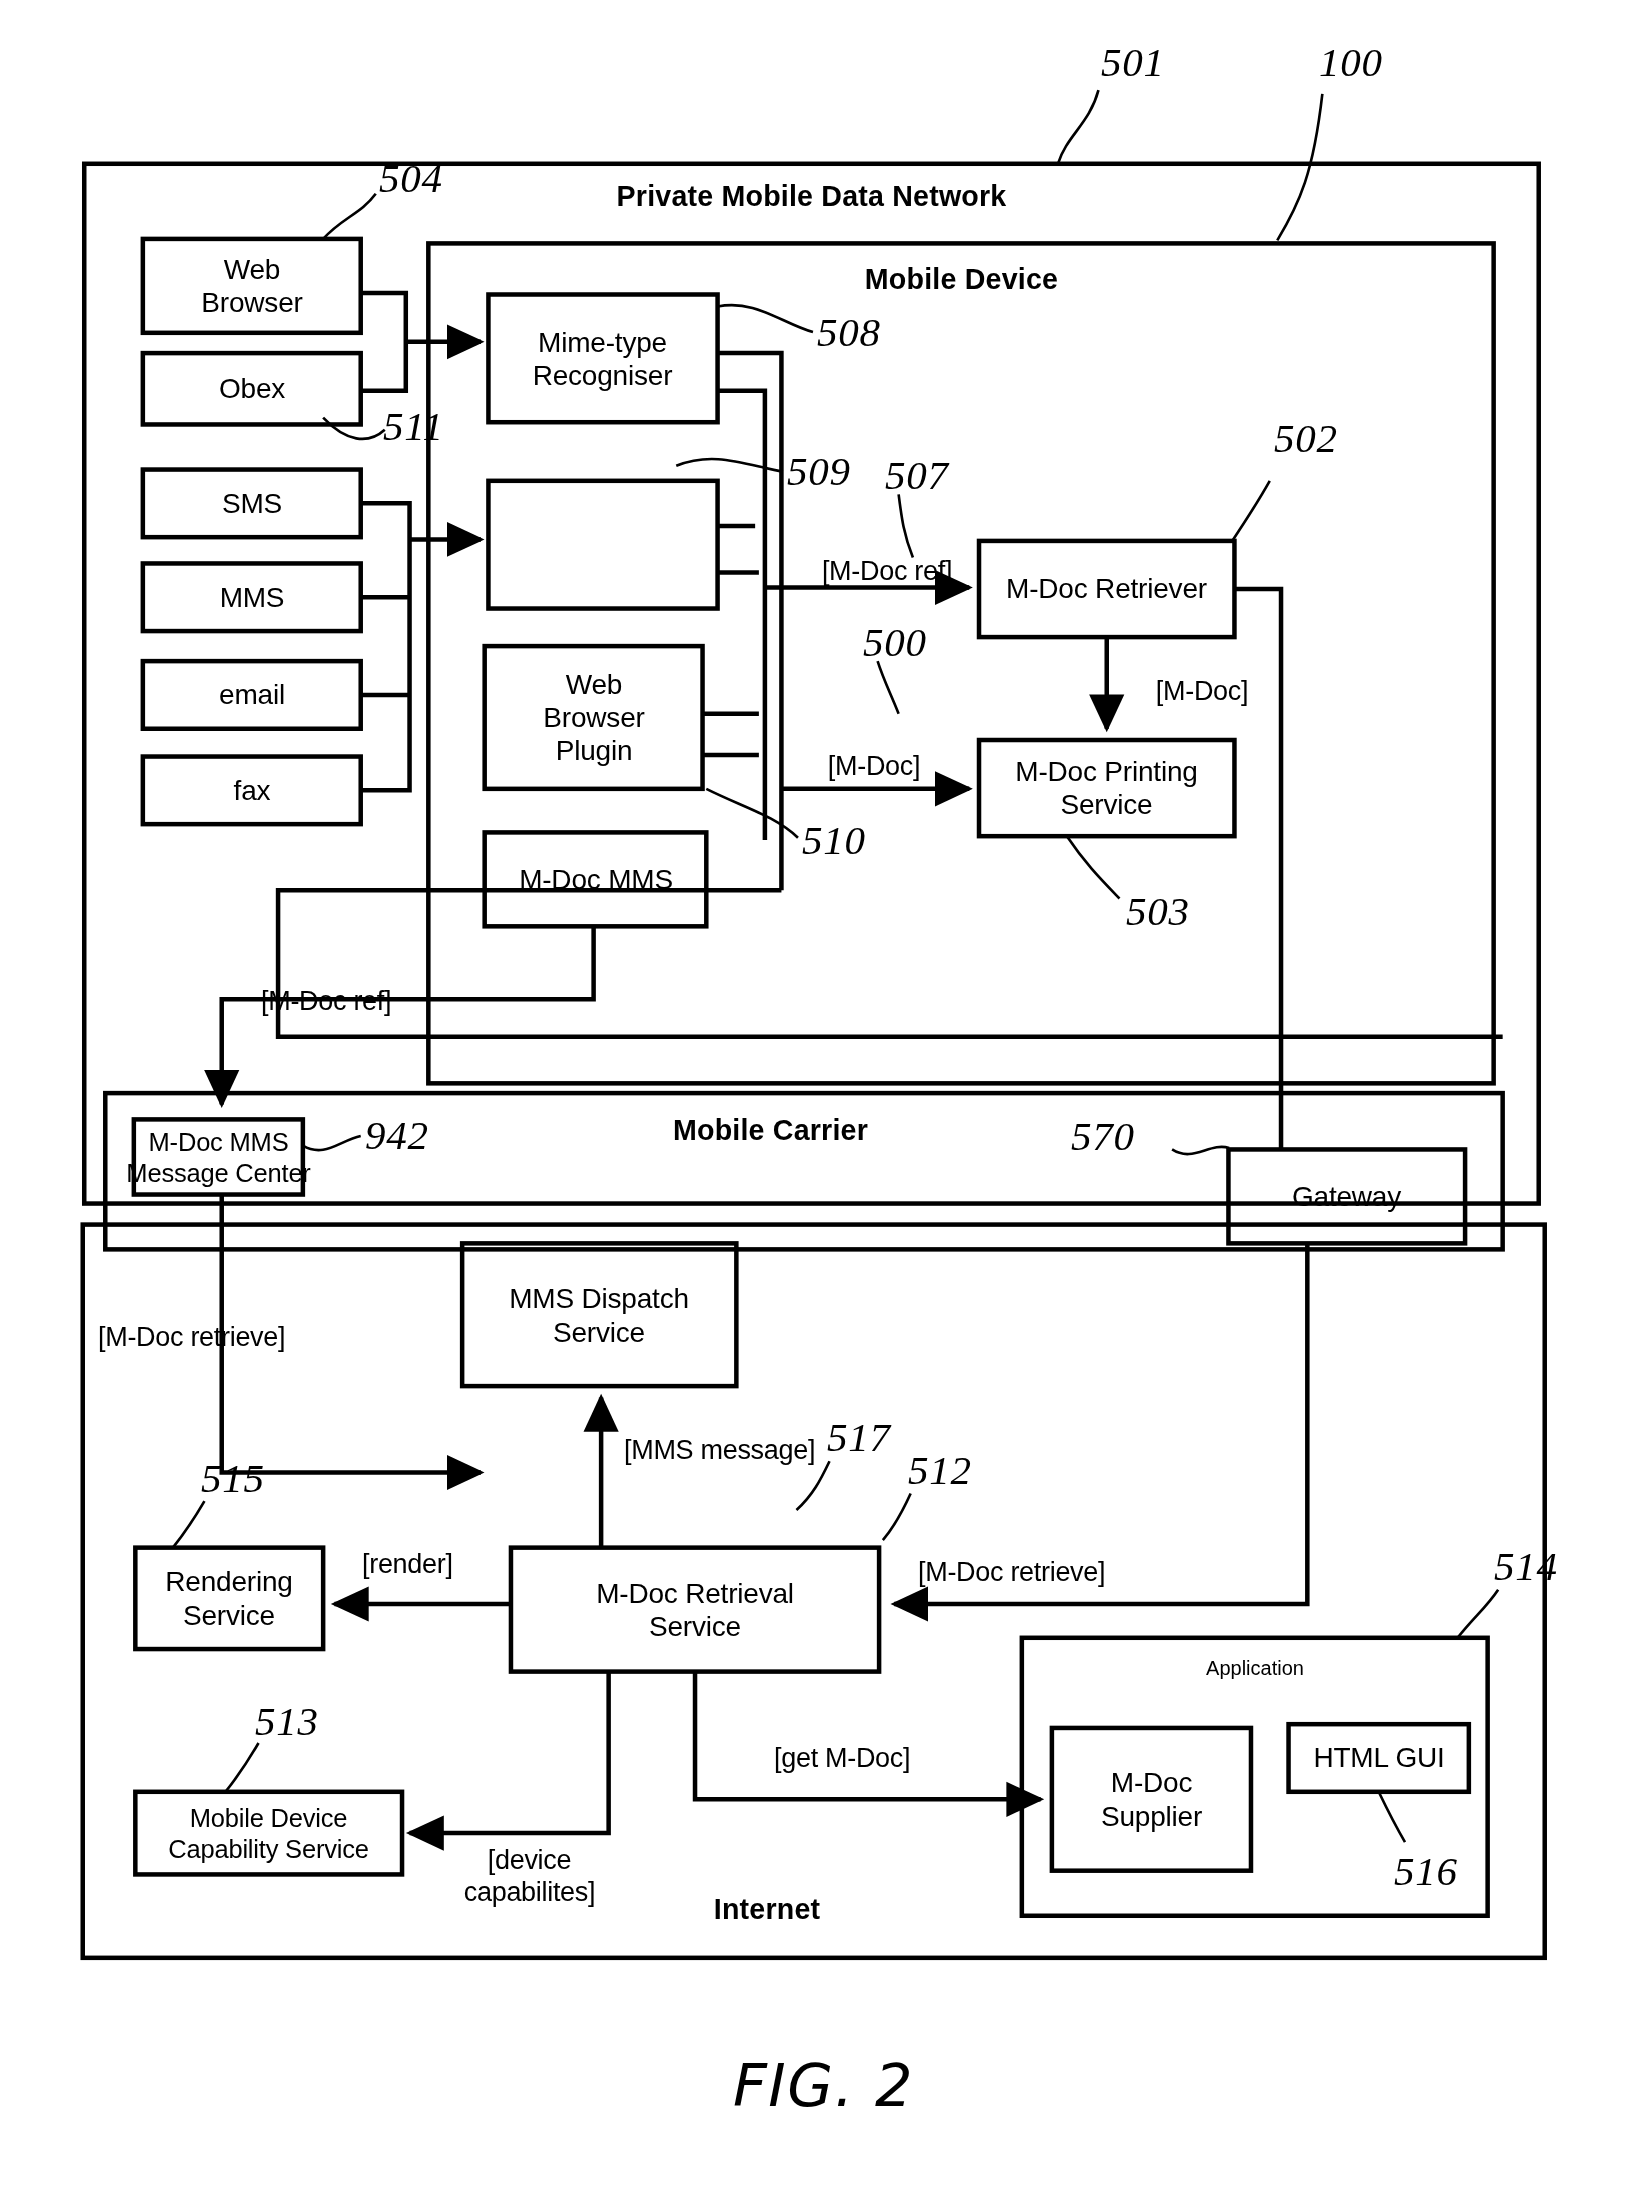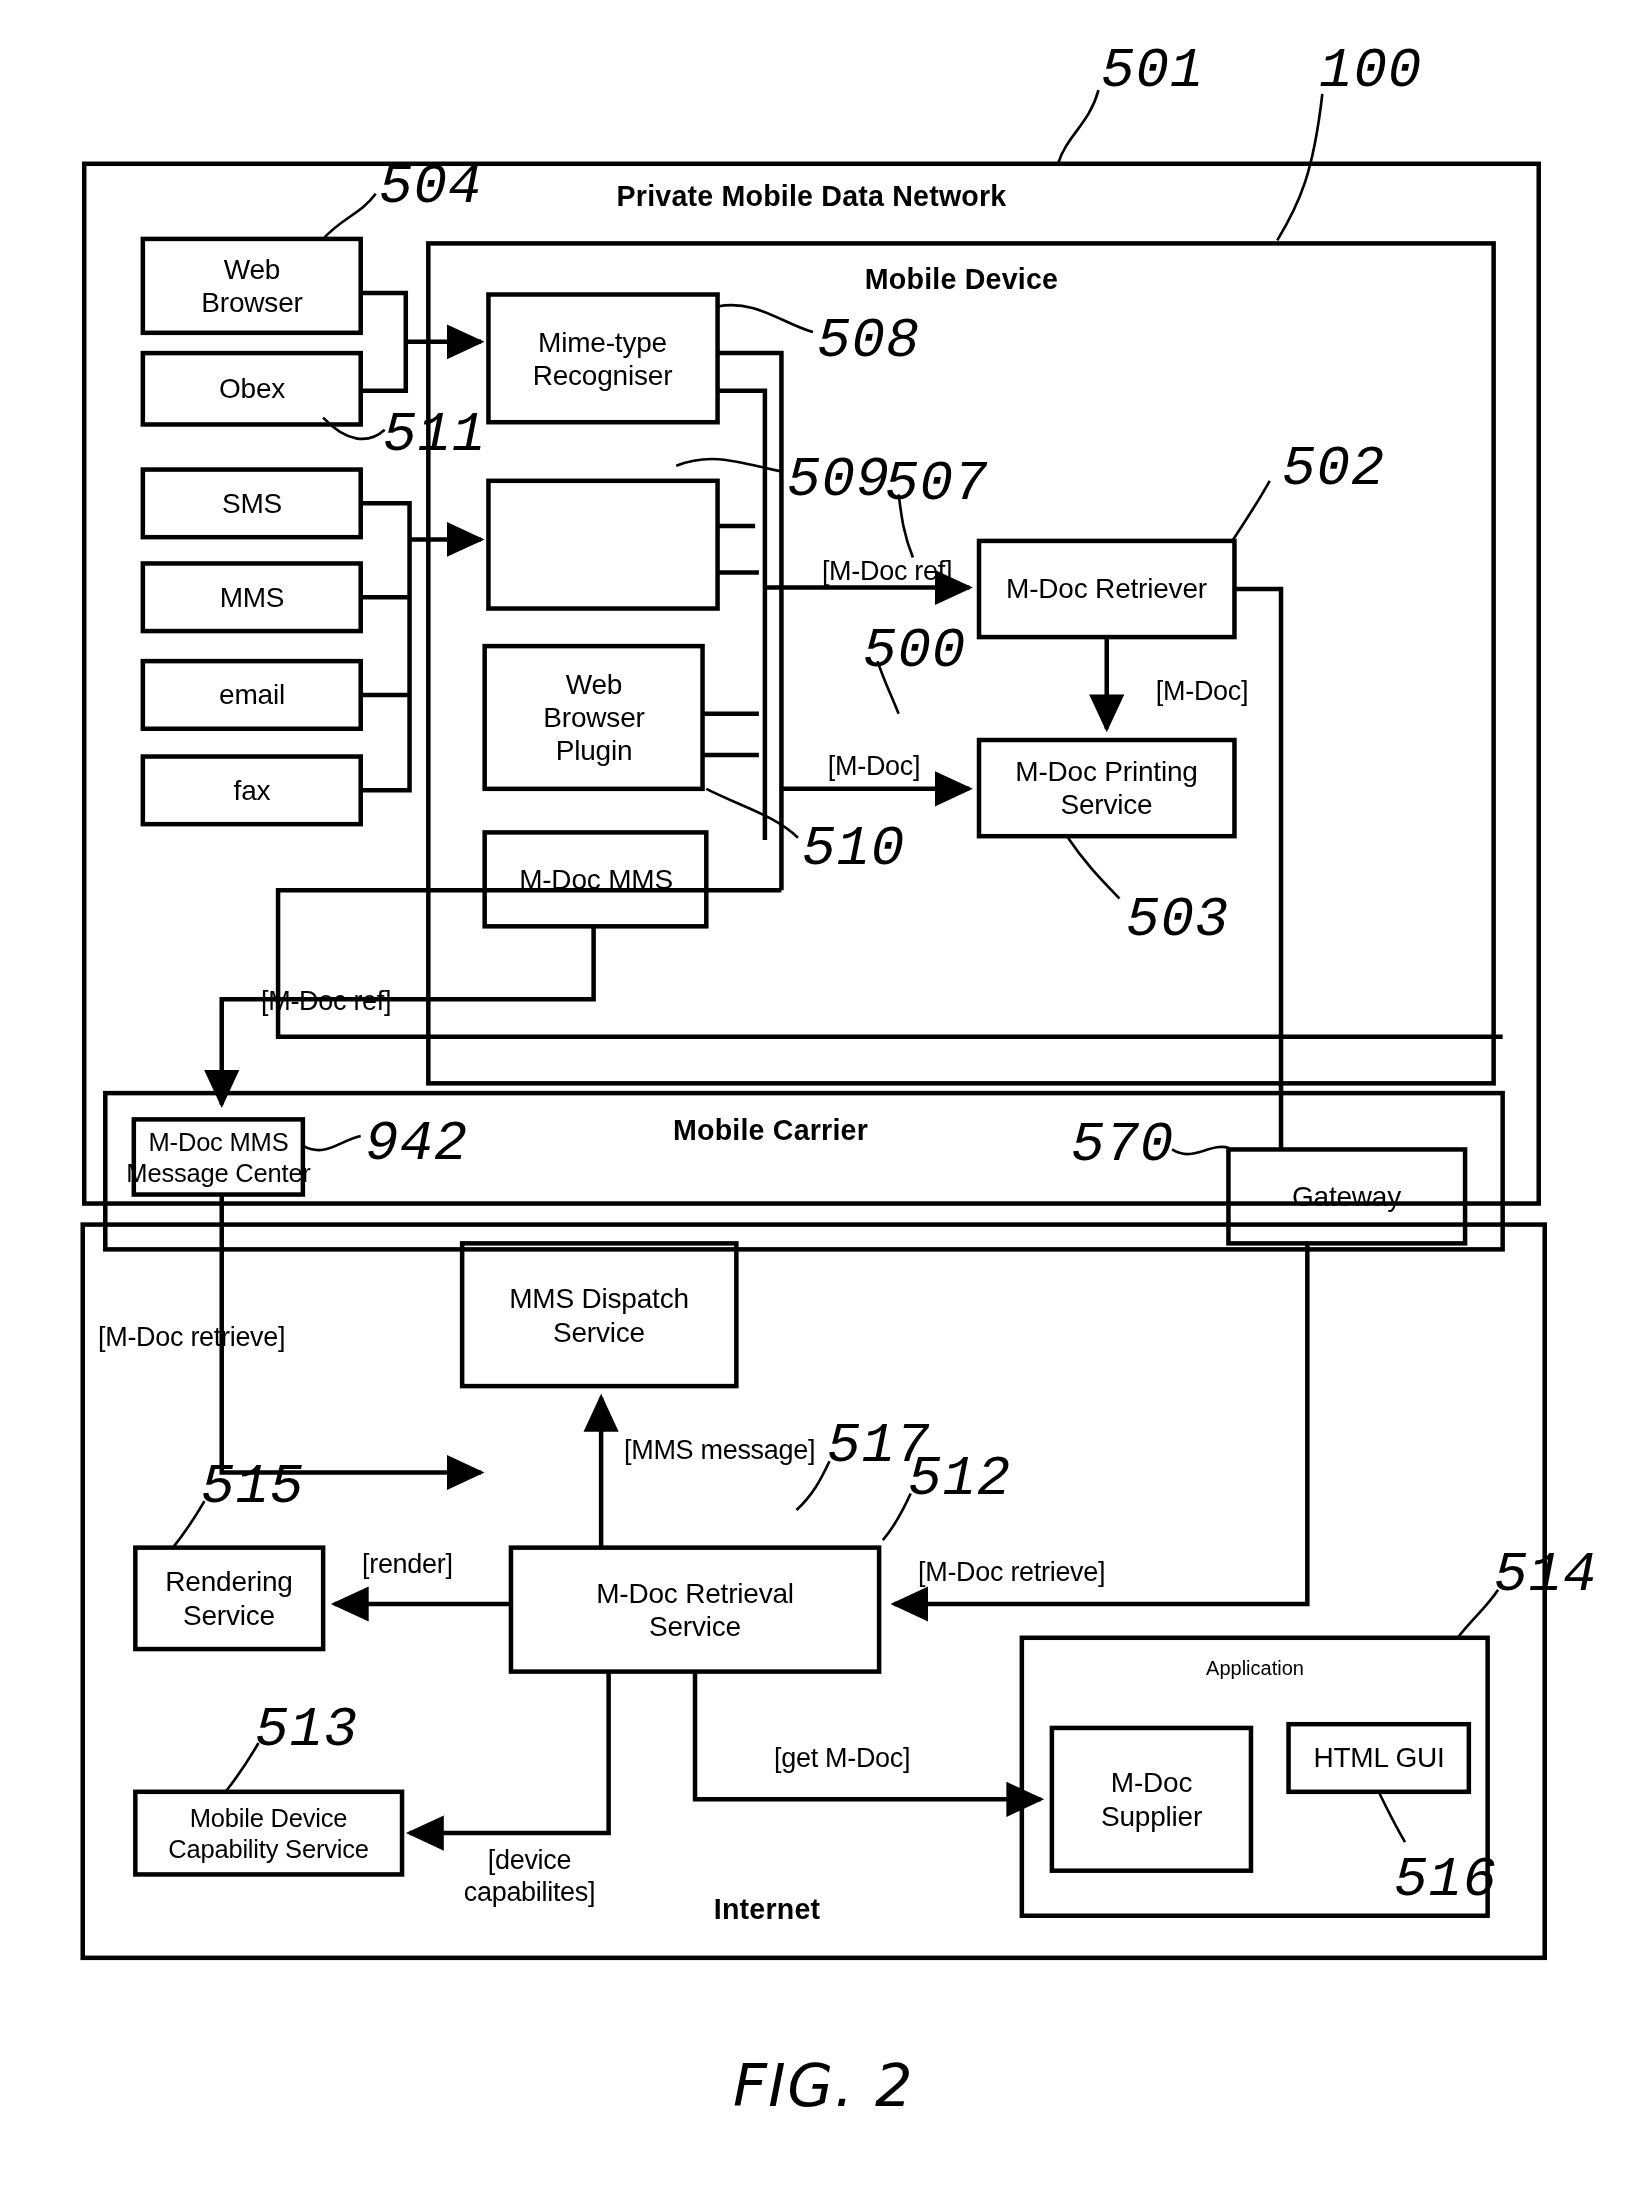--- a/index.html
+++ b/index.html
@@ -42,23 +42,23 @@
   .plaintitle{
     font-size:20px;
   }
   
   .flow{
     font-size:27px;
     letter-spacing:-0.3px;
   }
   
   .ref{
-    font-family:Liberation Mono, monospace;
+    font-family:Liberation Serif, serif;
     font-style:italic;
-    font-size:56px;
+    font-size:41px;
     font-weight:400;
     letter-spacing:0.8px;
   }
   .figcap{
     font-family:"DejaVu Sans", sans-serif;
     font-style:italic;
     font-size:59px;
     letter-spacing:1.5px;
   }
 </style>
@@ -218,21 +218,21 @@
   <div class="lbl flow" style="left:774px;top:1743px;width:195px;text-align:left;">[get M-Doc]</div>
   <div class="lbl flow" style="left:447px;top:1845px;width:165px;text-align:center;">[device<br>capabilites]</div>
 
   <div class="lbl ref" style="left:1101px;top:38px;">501</div>
   <div class="lbl ref" style="left:1319px;top:38px;">100</div>
   <div class="lbl ref" style="left:379px;top:154px;">504</div>
   <div class="lbl ref" style="left:383px;top:402px;">511</div>
   <div class="lbl ref" style="left:817px;top:308px;">508</div>
   <div class="lbl ref" style="left:787px;top:447px;">509</div>
   <div class="lbl ref" style="left:885px;top:451px;">507</div>
-  <div class="lbl ref" style="left:1274px;top:436px;margin-left:8px;">502</div>
+  <div class="lbl ref" style="left:1274px;top:414px;">502</div>
   <div class="lbl ref" style="left:863px;top:618px;">500</div>
   <div class="lbl ref" style="left:802px;top:816px;">510</div>
   <div class="lbl ref" style="left:1126px;top:887px;text-align:right;">503</div>
   <div class="lbl ref" style="left:365px;top:1111px;">942</div>
   <div class="lbl ref" style="left:1071px;top:1112px;">570</div>
   <div class="lbl ref" style="left:827px;top:1413px;">517</div>
   <div class="lbl ref" style="left:908px;top:1446px;">512</div>
   <div class="lbl ref" style="left:201px;top:1454px;">515</div>
   <div class="lbl ref" style="left:255px;top:1697px;">513</div>
   <div class="lbl ref" style="left:1494px;top:1542px;">514</div>

